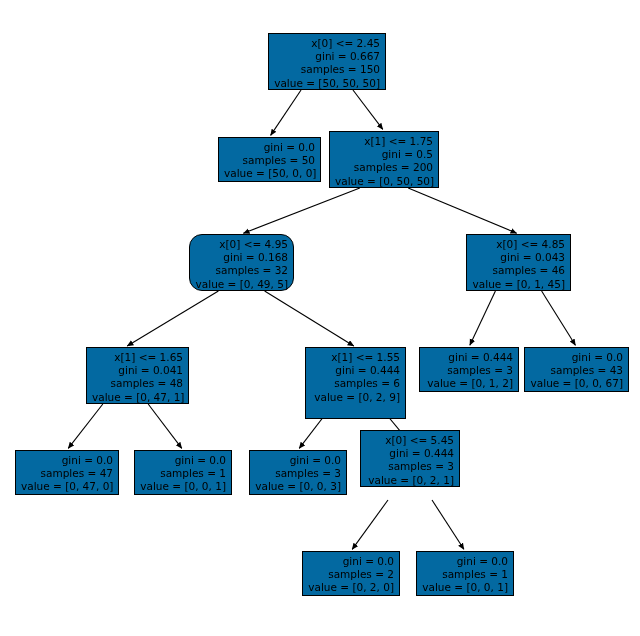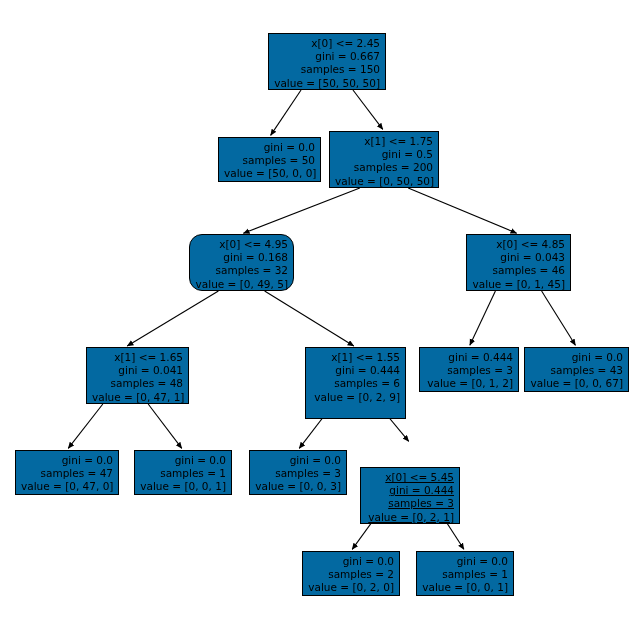--- a/index.html
+++ b/index.html
@@ -127,21 +127,21 @@
       <div class="node" style="left: 134px; top: 450px; width: 98px; height: 45px;">
         <span class="line">gini = 0.0</span>
         <span class="line">samples = 1</span>
         <span class="line">value = [0, 0, 1]</span>
       </div>
       <div class="node" style="left: 249px; top: 450px; width: 98px; height: 45px;">
         <span class="line">gini = 0.0</span>
         <span class="line">samples = 3</span>
         <span class="line">value = [0, 0, 3]</span>
       </div>
-      <div class="node" style="left: 360px; top: 467px; width: 100px; height: 57px; text-decoration: underline;">
+      <div class="node" style="left: 360px; top: 430px; width: 100px; height: 57px;">
         <span class="line">x[0] &lt;= 5.45</span>
         <span class="line">gini = 0.444</span>
         <span class="line">samples = 3</span>
         <span class="line">value = [0, 2, 1]</span>
       </div>
       <div class="node" style="left: 302px; top: 551px; width: 98px; height: 45px;">
         <span class="line">gini = 0.0</span>
         <span class="line">samples = 2</span>
         <span class="line">value = [0, 2, 0]</span>
       </div>

